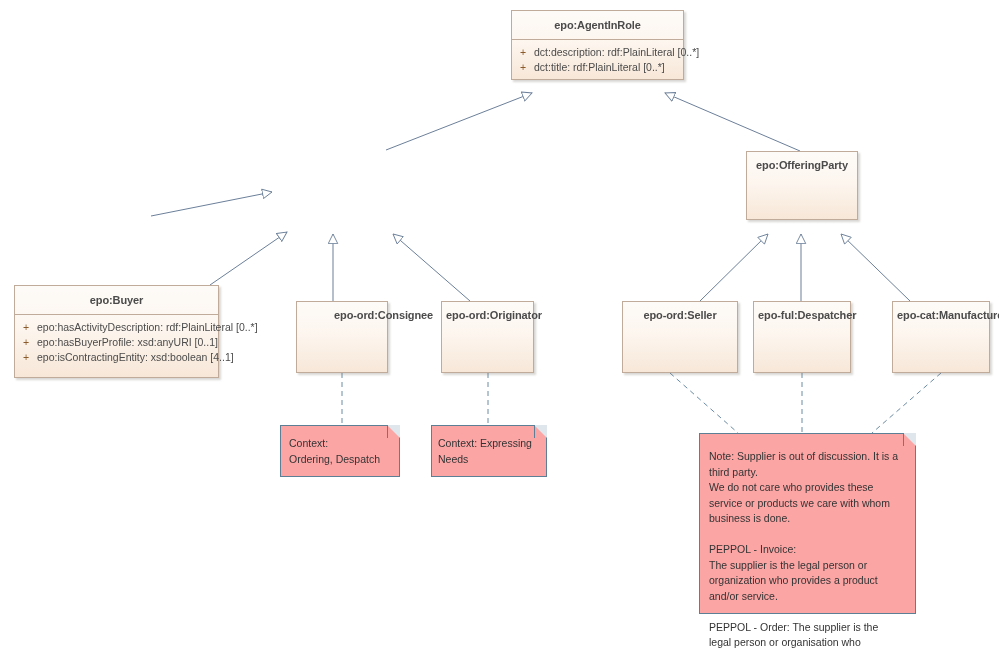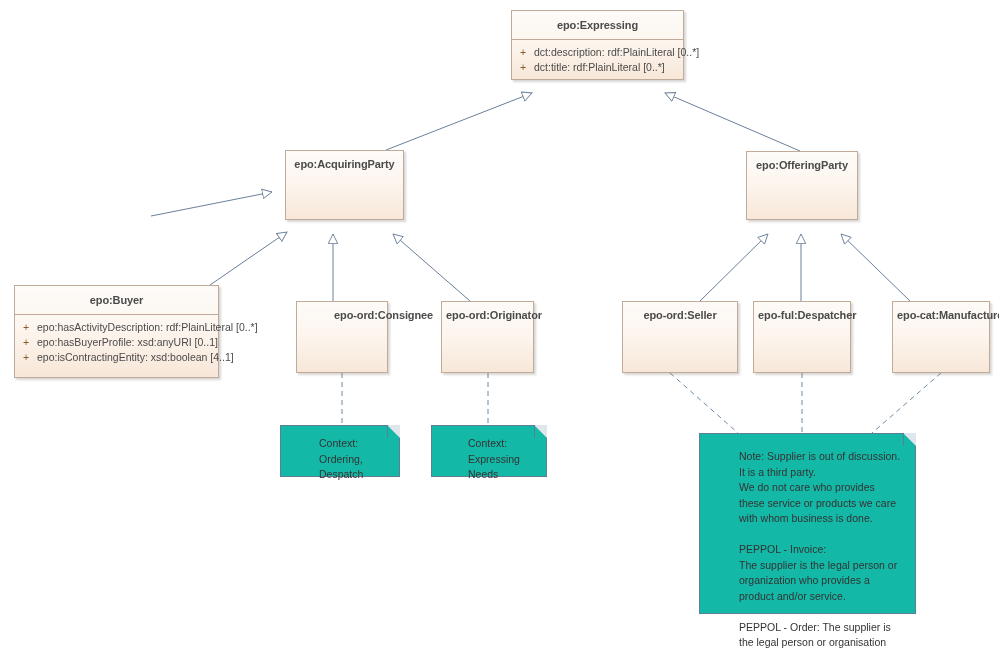--- a/index.html
+++ b/index.html
@@ -70,24 +70,23 @@
     font-size: 10.5px;
   }
   .attr-text {
     flex: 1 1 auto;
   }
 
   
   .uml-note {
     position: absolute;
     box-sizing: border-box;
-    background: #14b8a6;
+    background: #fca5a5;
     border: 1px solid #5c7f96;
     z-index: 2;
-    padding-left: 30px;
   }
   .uml-note .note-body {
     font-size: 10.5px;
     line-height: 15.5px;
     color: #333333;
     white-space: pre-line;
   }
   .uml-note .fold {
     position: absolute;
     top: -1px;
@@ -167,36 +166,33 @@
 
       <path d="M 670 373 L 738 433"></path>
 
       <path d="M 802 373 L 802 433"></path>
 
       <path d="M 941 373 L 872 433"></path>
     </g>
   </svg>
 
   <div class="uml-class has-attrs" style="left:511px; top:10px; width:173px; height:70px;">
-    <span class="cls-name">epo:Expressing</span>
+    <span class="cls-name">epo:AgentInRole</span>
     <div class="attr-compartment">
       <div class="attr-row">
         <span class="attr-vis">+</span>
         <span class="attr-text">dct:description: rdf:PlainLiteral [0..*]</span>
       </div>
       <div class="attr-row">
         <span class="attr-vis">+</span>
         <span class="attr-text">dct:title: rdf:PlainLiteral [0..*]</span>
       </div>
     </div>
   </div>
 
-  <div class="uml-class" style="left:285px; top:150px; width:119px; height:70px;">
-    <span class="cls-name">epo:AcquiringParty</span>
-  </div>
 
   <div class="uml-class" style="left:746px; top:151px; width:112px; height:69px;">
     <span class="cls-name">epo:OfferingParty</span>
   </div>
 
 
   <div class="uml-class has-attrs" style="left:14px; top:285px; width:205px; height:93px;">
     <span class="cls-name">epo:Buyer</span>
     <div class="attr-compartment">
       <div class="attr-row">

